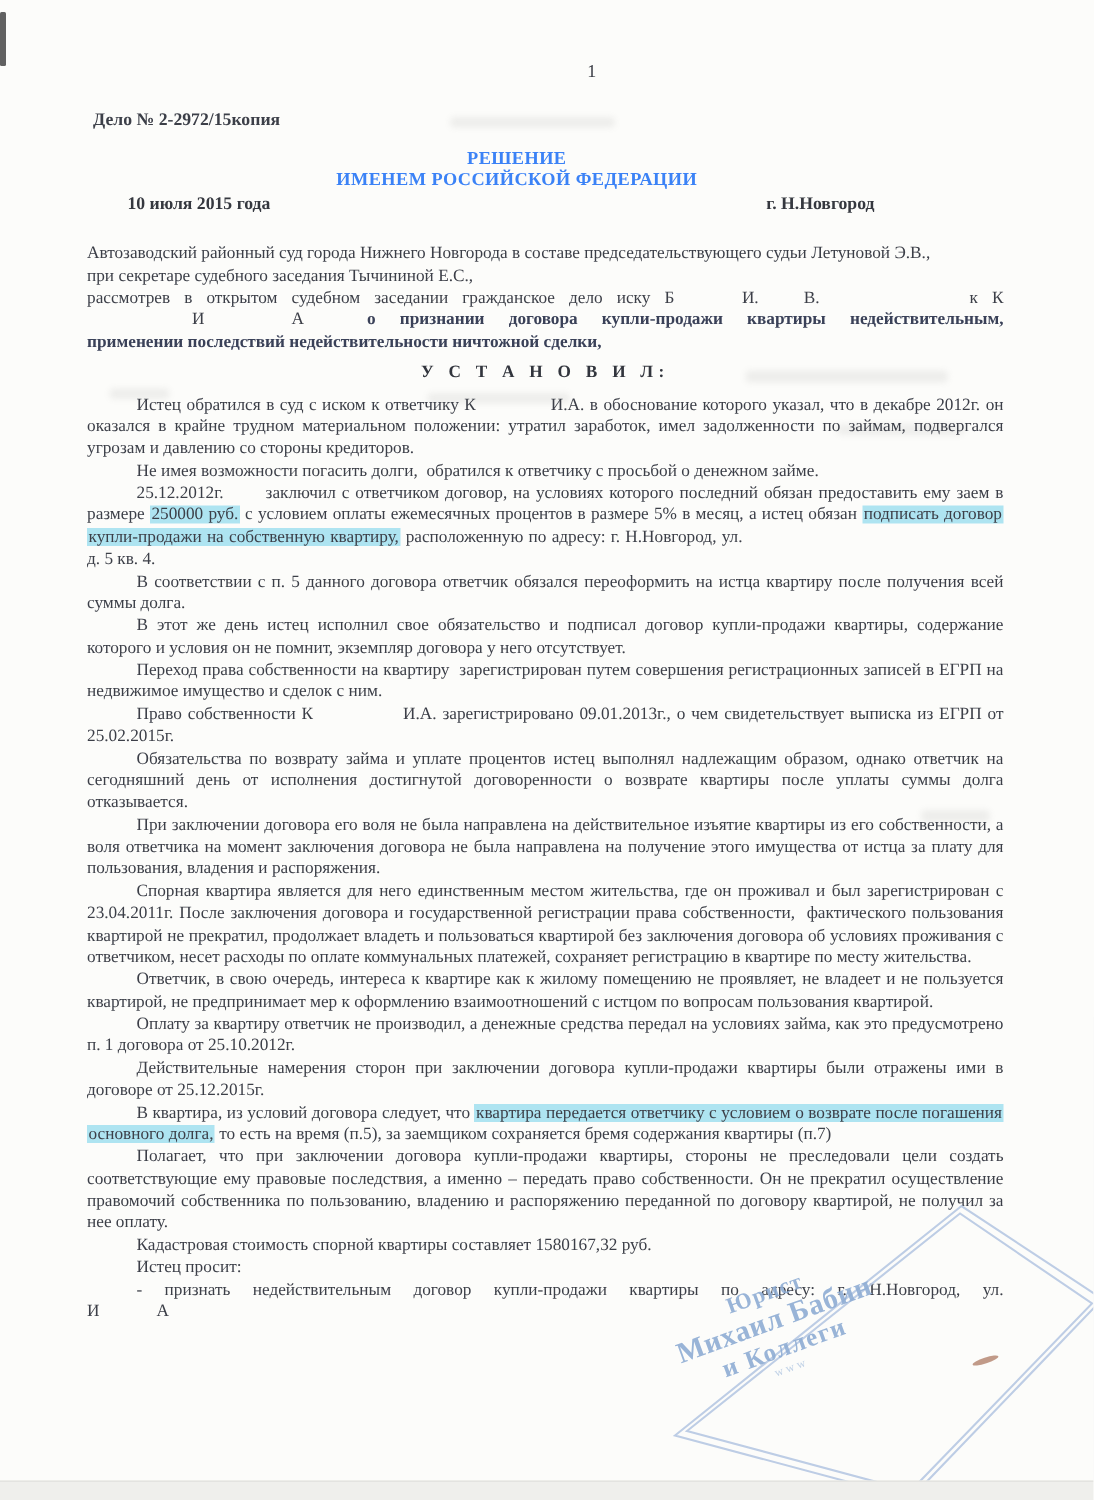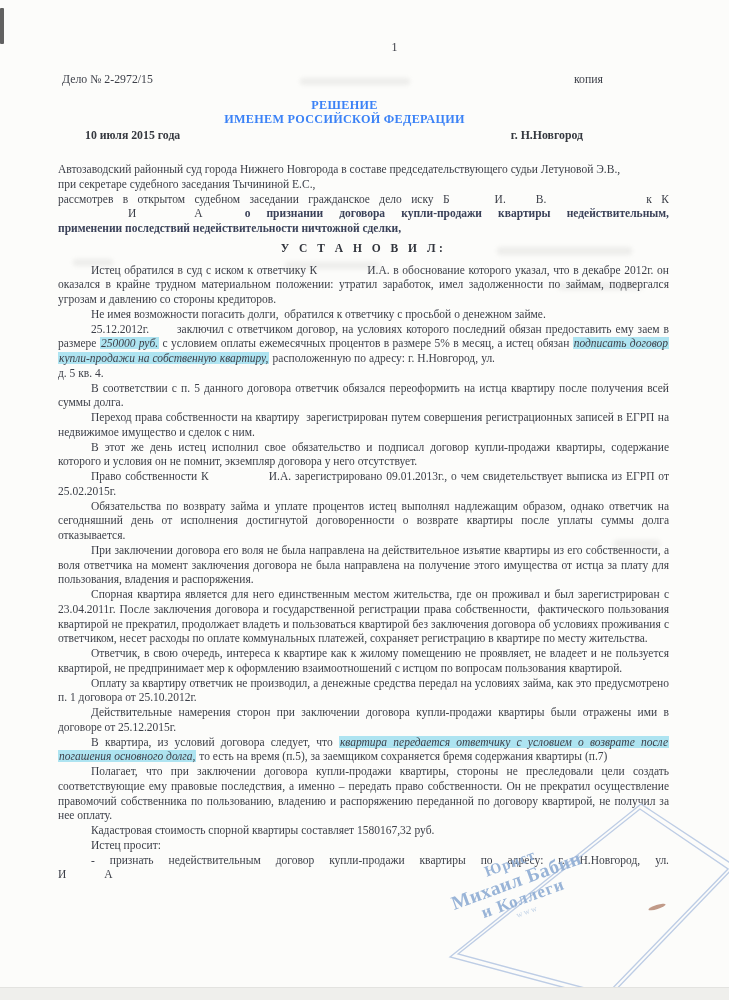--- a/index.html
+++ b/index.html
@@ -7,34 +7,34 @@
     width:729px;height:1000px;position:relative;overflow:hidden;
     background:#f7f7f5;
     font-family:"Liberation Serif","DejaVu Serif",serif;
     color:#3c3f48;
   }
   .page{position:absolute;inset:0;background:#fcfcfa;}
   .edge-mark{position:absolute;left:0;top:8px;width:4px;height:36px;background:#454545;opacity:.85;border-radius:1px;}
   .bottom-strip{position:absolute;left:0;top:987px;width:729px;height:13px;background:#efefec;border-top:1px solid #e3e3e0;}
 
   .pagenum{position:absolute;top:40px;left:60px;right:0;text-align:center;font-size:12px;color:#3a3d45;}
-  .case-row{position:absolute;top:72px;left:62px;right:126px;display:flex;justify-content:space-between;font-size:11.8px;}
+  .case-row{position:absolute;top:72px;left:62px;right:126px;display:flex;justify-content:flex-start;font-size:11.8px;font-weight:bold;}
   .titles{position:absolute;top:98px;left:0;right:40px;text-align:center;font-weight:bold;font-size:12.2px;line-height:14px;color:#3b82f6;letter-spacing:.3px;}
   .date-row{position:absolute;top:128px;left:85px;right:146px;display:flex;justify-content:space-between;font-size:11.8px;font-weight:bold;color:#35383f;}
 
   .body{
     position:absolute;top:162px;left:58px;width:611px;
     font-size:11.5px;line-height:14.75px;text-align:justify;
   }
   .body p{margin:0;text-indent:33px;}
   .body p.noind{text-indent:0;}
   .body p.heading{text-align:center;text-indent:0;font-weight:bold;letter-spacing:3.5px;margin:5px 0 7px;color:#32353d;}
   .body p.justlast{text-align-last:justify;}
   .gap{display:inline-block;height:2px;}
-  .hl{background:#aee4f1;box-decoration-break:clone;-webkit-box-decoration-break:clone;padding:0 1px;font-style:italic;}
+  .hl{background:#aee4f1;box-decoration-break:clone;-webkit-box-decoration-break:clone;padding:0 1px;}
   .b{font-weight:bold;color:#3a4158;}
 
   .smudge{position:absolute;background:#8d8d8a;opacity:.13;filter:blur(2px);border-radius:3px;}
 
   .stamp-svg{position:absolute;left:0;top:0;pointer-events:none;}
   .stamp-text{
     position:absolute;left:418px;top:888px;width:190px;
     transform:rotate(-20deg);transform-origin:top left;
     text-align:center;color:#8fadd4;opacity:.9;font-weight:bold;line-height:1.08;
   }
@@ -77,22 +77,22 @@
 
   <div class="body">
       <p class="noind"><span>Автозаводский районный суд города Нижнего Новгорода в составе председательствующего судьи Летуновой Э.В.,</span></p>
       <p class="noind"><span>при секретаре судебного заседания Тычининой Е.С.,</span></p>
       <p class="noind"><span>рассмотрев в открытом судебном заседании гражданское дело иску Б</span><span class="gap" style="width: 45px;"></span><span>И.</span><span class="gap" style="width: 30px;"></span><span>В.</span><span class="gap" style="width: 100px;"></span><span>к К</span><span class="gap" style="width: 70px;"></span><span>И</span><span class="gap" style="width: 58px;"></span><span>А</span><span class="gap" style="width: 42px;"></span><span class="b">о признании договора купли-продажи квартиры недействительным, применении последствий недействительности ничтожной сделки,</span></p>
       <p class="heading"><span>У С Т А Н О В И Л:</span></p>
       <p><span>Истец обратился в суд с иском к ответчику К</span><span class="gap" style="width: 50px;"></span><span>И.А. в обоснование которого указал, что в декабре 2012г. он оказался в крайне трудном материальном положении: утратил заработок, имел задолженности по займам, подвергался угрозам и давлению со стороны кредиторов.</span></p>
       <p><span>Не имея возможности погасить долги,&nbsp; обратился к ответчику с просьбой о денежном займе.</span></p>
       <p><span>25.12.2012г.</span><span class="gap" style="width: 28px;"></span><span>заключил с ответчиком договор, на условиях которого последний обязан предоставить ему заем в размере </span><span class="hl">250000 руб.</span><span> с условием оплаты ежемесячных процентов в размере 5% в месяц, а истец обязан </span><span class="hl">подписать договор купли-продажи на собственную квартиру,</span><span> расположенную по адресу: г. Н.Новгород, ул.</span><span class="gap" style="width: 175px;"></span><span>д. 5 кв. 4.</span></p>
       <p><span>В соответствии с п. 5 данного договора ответчик обязался переоформить на истца квартиру после получения всей суммы долга.</span></p>
+      <p><span>В этот же день истец исполнил свое обязательство и подписал договор купли-продажи квартиры, содержание которого и условия он не помнит, экземпляр договора у него отсутствует.</span></p>
       <p><span>Переход права собственности на квартиру&nbsp; зарегистрирован путем совершения регистрационных записей в ЕГРП на недвижимое имущество и сделок с ним.</span></p>
-      <p><span>В этот же день истец исполнил свое обязательство и подписал договор купли-продажи квартиры, содержание которого и условия он не помнит, экземпляр договора у него отсутствует.</span></p>
       <p><span>Право собственности К</span><span class="gap" style="width: 60px;"></span><span>И.А. зарегистрировано 09.01.2013г., о чем свидетельствует выписка из ЕГРП от 25.02.2015г.</span></p>
       <p><span>Обязательства по возврату займа и уплате процентов истец выполнял надлежащим образом, однако ответчик на сегодняшний день от исполнения достигнутой договоренности о возврате квартиры после уплаты суммы долга отказывается.</span></p>
       <p><span>При заключении договора его воля не была направлена на действительное изъятие квартиры из его собственности, а воля ответчика на момент заключения договора не была направлена на получение этого имущества от истца за плату для пользования, владения и распоряжения.</span></p>
       <p><span>Спорная квартира является для него единственным местом жительства, где он проживал и был зарегистрирован с 23.04.2011г. После заключения договора и государственной регистрации права собственности,&nbsp; фактического пользования квартирой не прекратил, продолжает владеть и пользоваться квартирой без заключения договора об условиях проживания с ответчиком, несет расходы по оплате коммунальных платежей, сохраняет регистрацию в квартире по месту жительства.</span></p>
       <p><span>Ответчик, в свою очередь, интереса к квартире как к жилому помещению не проявляет, не владеет и не пользуется квартирой, не предпринимает мер к оформлению взаимоотношений с истцом по вопросам пользования квартирой.</span></p>
       <p><span>Оплату за квартиру ответчик не производил, а денежные средства передал на условиях займа, как это предусмотрено п. 1 договора от 25.10.2012г.</span></p>
       <p><span>Действительные намерения сторон при заключении договора купли-продажи квартиры были отражены ими в договоре от 25.12.2015г.</span></p>
       <p><span>В квартира, из условий договора следует, что </span><span class="hl">квартира передается ответчику с условием о возврате после погашения основного долга,</span><span> то есть на время (п.5), за заемщиком сохраняется бремя содержания квартиры (п.7)</span></p>
       <p><span>Полагает, что при заключении договора купли-продажи квартиры, стороны не преследовали цели создать соответствующие ему правовые последствия, а именно – передать право собственности. Он не прекратил осуществление правомочий собственника по пользованию, владению и распоряжению переданной по договору квартирой, не получил за нее оплату.</span></p>
       <p><span>Кадастровая стоимость спорной квартиры составляет 1580167,32 руб.</span></p>

